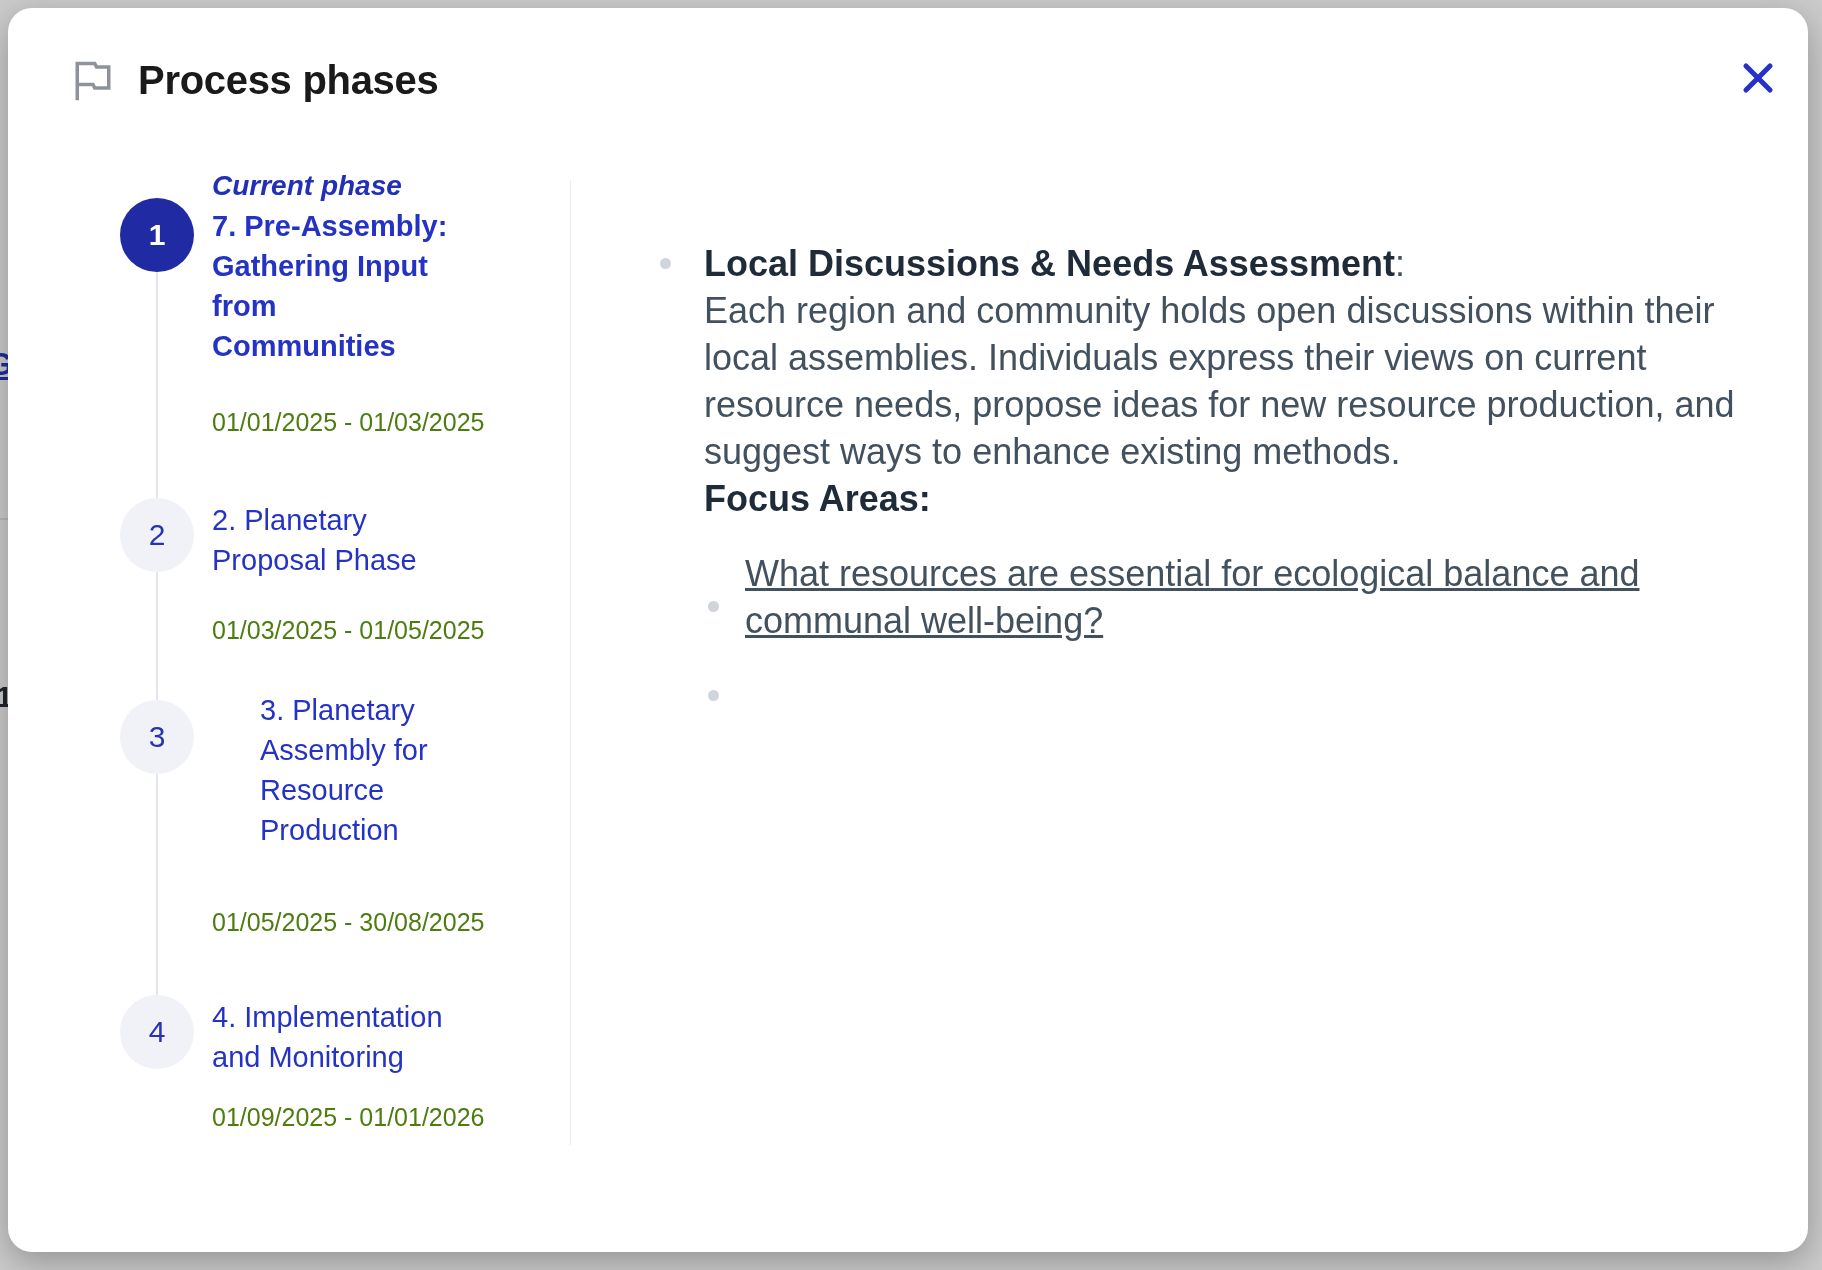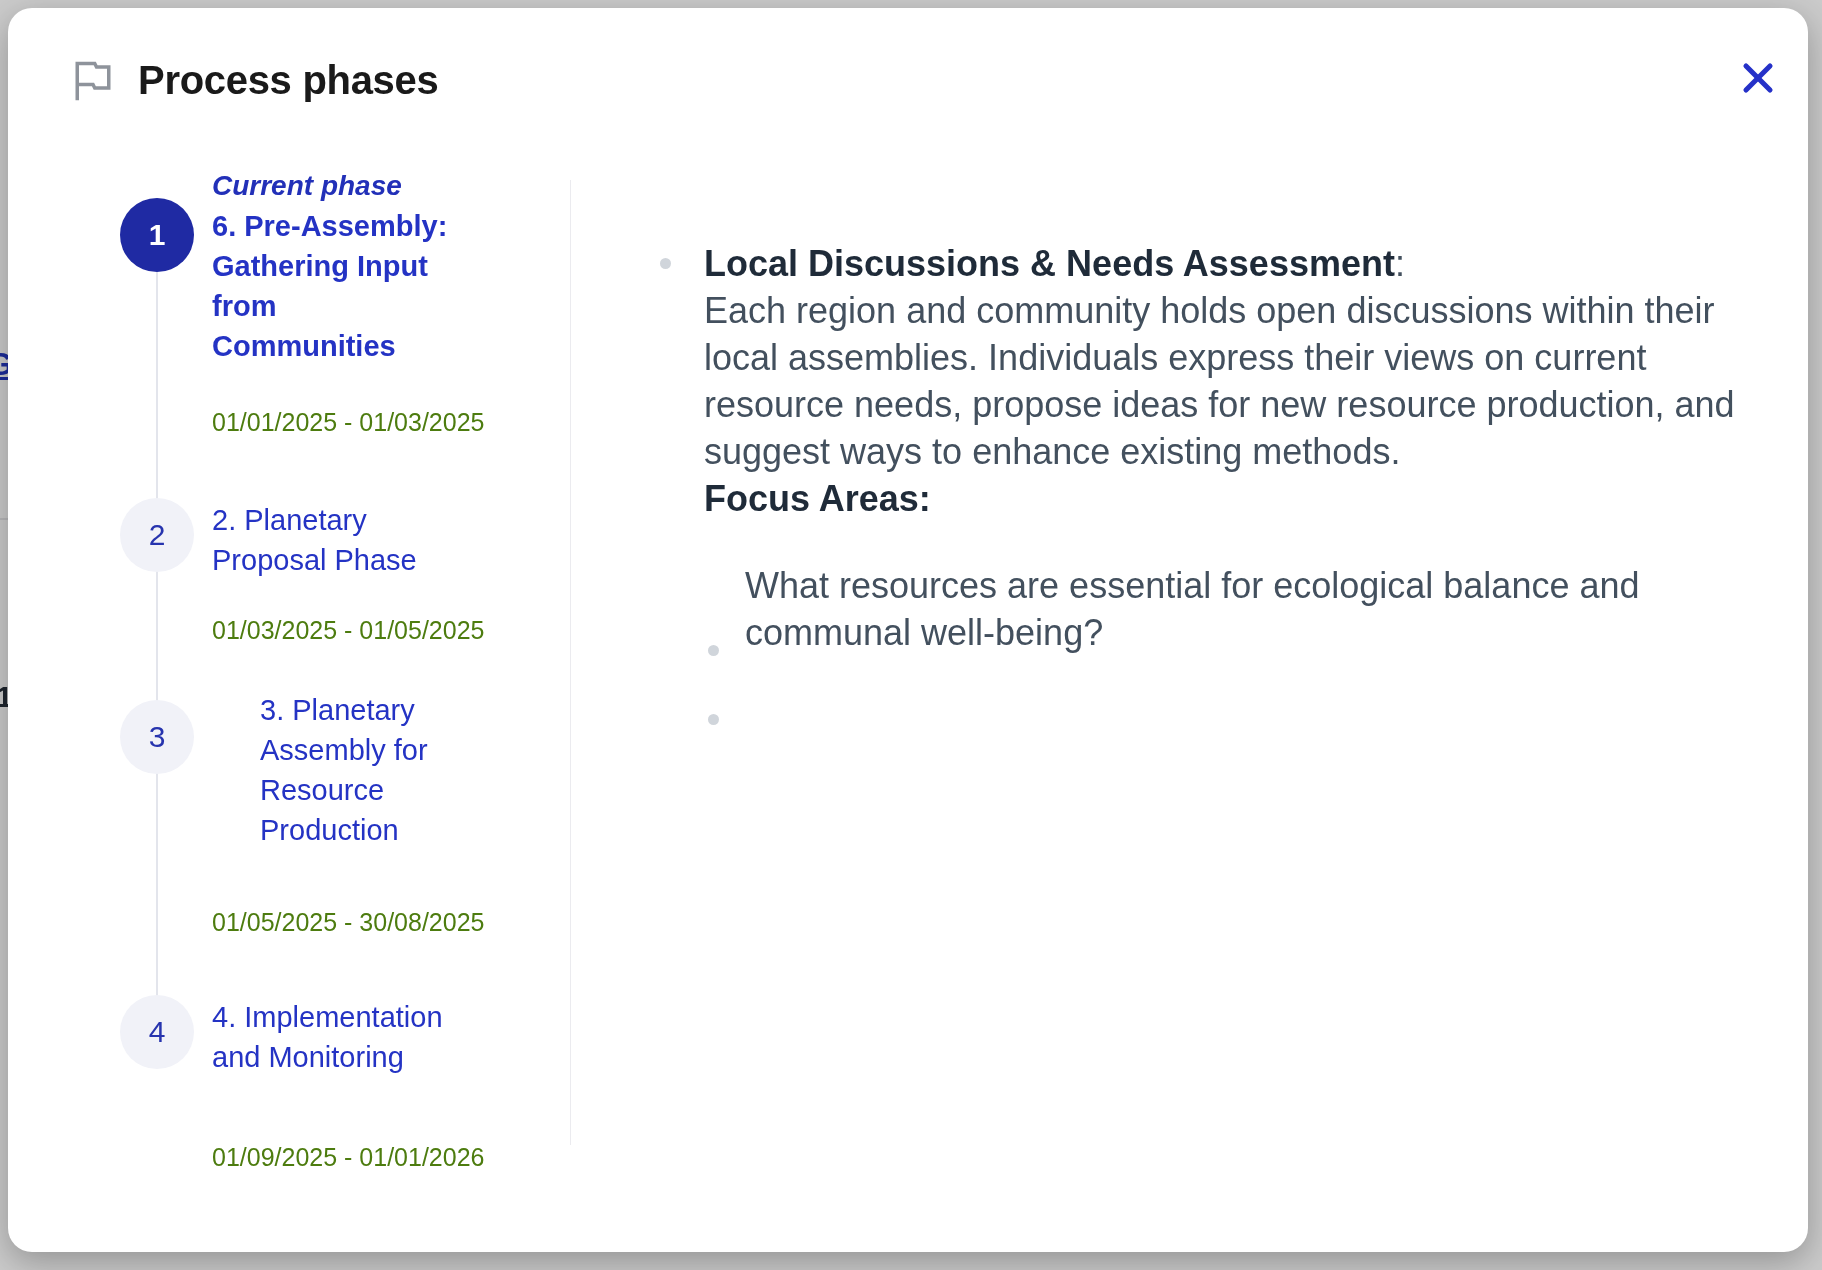--- a/index.html
+++ b/index.html
@@ -76,39 +76,39 @@
   .pt-2{top:492px;}
   .pt-3{top:682px;margin-left:48px;}
   .pt-4{top:989px;}
   .phase-date{
     position:absolute;left:204px;width:320px;white-space:nowrap;
     font-size:25px;color:#4d7c0f;
   }
   .pd-1{top:400px;}
   .pd-2{top:608px;}
   .pd-3{top:900px;}
-  .pd-4{top:1095px;margin-top:40px;}
+  .pd-4{top:1095px;}
   .column-divider{
     position:absolute;left:562px;top:172px;width:1px;height:965px;
     background:#ebebef;
   }
   
   .content{
     position:absolute;left:652px;top:232px;width:1120px;
     font-size:36px;line-height:47px;color:#43505e;
   }
   .bullet-row{display:flex;align-items:flex-start;}
   .dot{
     flex:0 0 auto;width:11px;height:11px;border-radius:50%;
     background:#d0d5db;margin-top:18px;
   }
   .bullet-body{margin-left:33px;width:1060px;}
   .bold{font-weight:700;color:#1f2b39;}
   .sub-list{margin-top:4px;}
-  .sub-row{display:flex;align-items:flex-end;margin-left:4px;margin-top:40px;}
+  .sub-row{display:flex;align-items:center;margin-left:4px;margin-top:28px;text-decoration:underline;}
   .sub-row .sub-text{margin-left:26px;}
 </style>
 </head>
 <body>
 
 <div class="stage">
 
   <span class="bg-frag-link">G</span>
   <span class="bg-frag-num">1</span>
   <div class="bg-frag-line"></div>
@@ -129,21 +129,21 @@
         <line x1="4" y1="4" x2="20" y2="20"></line>
         <line x1="20" y1="4" x2="4" y2="20"></line>
       </svg>
     </button>
 
     <div>
       <div class="tl-connector"></div>
 
       <div class="phase-circle current pc-1">1</div>
       <div class="current-phase-badge">Current phase</div>
-      <a class="phase-title current pt-1">6. Pre-Assembly: Gathering Input from Communities</a>
+      <a class="phase-title current pt-1">7. Pre-Assembly: Gathering Input from Communities</a>
       <div class="phase-date pd-1">01/01/2025 - 01/03/2025</div>
 
       <div class="phase-circle upcoming pc-2">2</div>
       <a class="phase-title pt-2">2. Planetary Proposal Phase</a>
       <div class="phase-date pd-2">01/03/2025 - 01/05/2025</div>
 
       <div class="phase-circle upcoming pc-3">3</div>
       <a class="phase-title pt-3">3. Planetary Assembly for Resource Production</a>
       <div class="phase-date pd-3">01/05/2025 - 30/08/2025</div>
 

